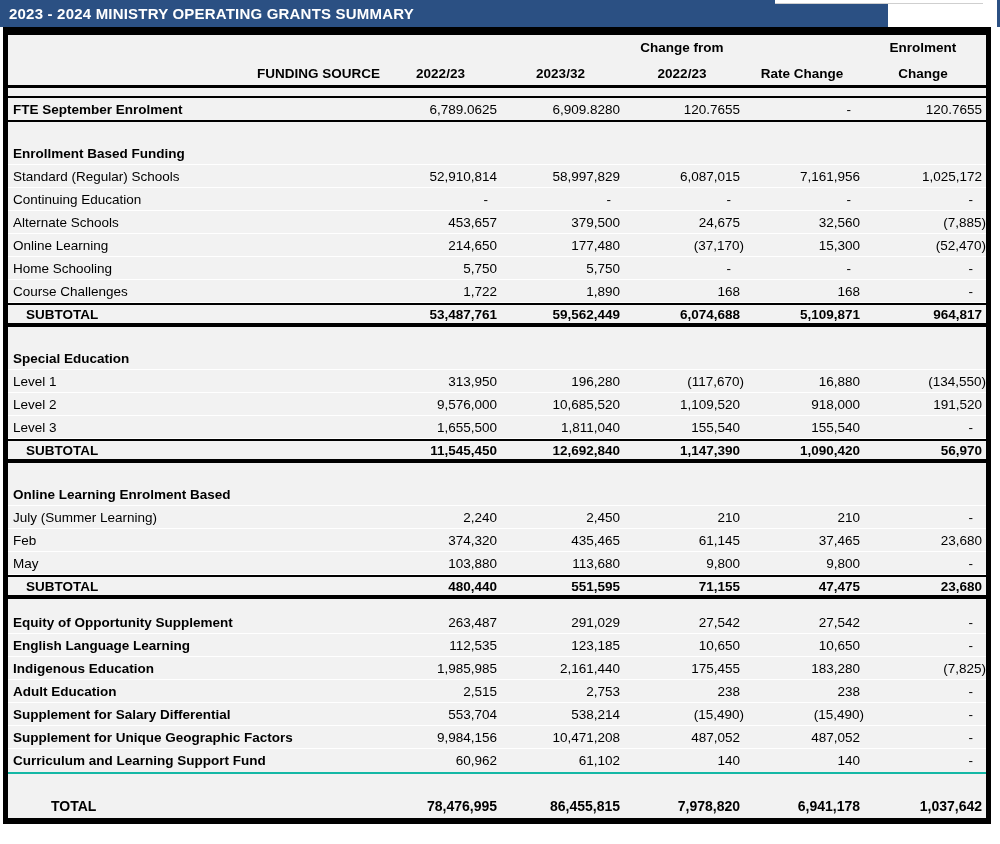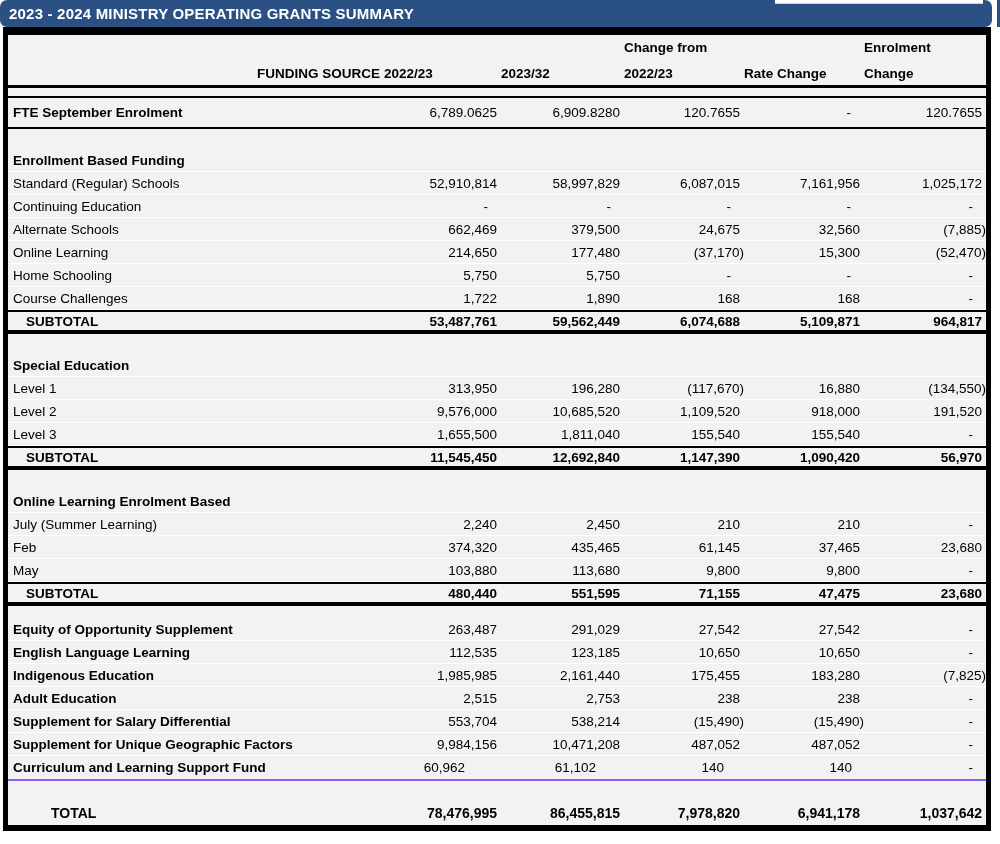--- a/index.html
+++ b/index.html
@@ -1,56 +1,56 @@
 <!DOCTYPE html>
 <html><head>
 <meta charset="utf-8">
 <style>
   * { margin:0; padding:0; box-sizing:border-box; }
   html,body { width:1000px; height:844px; background:#ffffff; overflow:hidden;
               font-family:"Liberation Sans", sans-serif; color:#000; }
   .stage { position:relative; width:1000px; height:844px; background:#fff; }
 
   
-  .title-bar { position:absolute; left:0; top:0; width:992px; height:27px;
-               background:#2b5083;border-radius:7px; }
+  .title-bar { position:absolute; left:0; top:0; width:888px; height:27px;
+               background:#2b5083; }
   .title-bar .title-text { display:block; line-height:27px; padding-left:9px;
                color:#fff; font-weight:700; font-size:15px; letter-spacing:.2px; }
   .edge-strip { position:absolute; right:0; top:0; width:3px; height:27px; background:#2b5083; }
   .float-box { position:absolute; left:775px; top:0; width:208px; height:4px;
                background:#fff; border-bottom:1px solid #cfcfcf; }
 
   
   .grant-table { position:absolute; left:3px; top:27px; width:988px;
                  background:#f2f2f2; border:5px solid #000;
                  border-top-width:8px; border-bottom-width:6px; }
   .hrow, .row { display:grid; grid-template-columns:1fr 117px 123px 120px 120px 122px; }
   .thead { border-bottom:3px solid #000; padding-top:5px; }
   .hrow.line1 { height:21px; }
   .hrow.line2 { height:24px; align-items:end; padding-bottom:3px; }
-  .hcell { font-weight:700; font-size:13.5px; text-align:left; padding-right:4px; line-height:16px; }
+  .hcell { font-weight:700; font-size:13.5px; text-align:center; padding-right:4px; line-height:16px; }
   .hcell.left { text-align:right; padding-left:13px; }
   .spacer-top { height:10px; border-bottom:2px solid #000; }
 
   .row { height:23px; align-items:center; }
   .cell { font-size:13.5px; line-height:15px; white-space:nowrap; }
   .num  { text-align:right; padding-right:4px; font-weight:400; }
   .num.dash { padding-right:13px; }
   .num.neg  { padding-right:0; }
   .label { padding-left:5px; font-weight:400; }
 
-  .row.fte   { height:31px; border-bottom:2px solid #000; }
+  .row.fte   { height:24px; border-bottom:2px solid #000; }
   .row.fte .label { font-weight:700; }
   .row.section { border-bottom:1px solid #fff; }
   .row.section .label { font-weight:700; }
   .row.item { border-bottom:1px solid #fff; }
   .row.item .label { }
   .row.flat, .row.flat-rule { border-bottom:1px solid #fff; }
   .row.flat .label, .row.flat-rule .label { font-weight:700; }
-  .row.flat-rule { border-bottom:2px solid #8b5cf6; height:25px;gap:8px; }
+  .row.flat-rule { border-bottom:2px solid #14b8a6; height:25px; }
   .row.subtotal { height:24px; border-top:2px solid #000; border-bottom:4px solid #000; }
   .row.subtotal .label { padding-left:18px; }
   .row.subtotal .cell { font-weight:700; }
   .row.total { height:24px; }
   .row.total .cell { font-weight:700; font-size:14px;margin-left:38px; }
   .row.gap { height:20px; }
   .row.gap-small { height:12px; }
 </style>
 </head>
 <body>
@@ -115,21 +115,21 @@
         <div class="row item">
           <div class="cell label">Continuing Education</div>
           <div class="cell num dash">-</div>
           <div class="cell num dash">-</div>
           <div class="cell num dash">-</div>
           <div class="cell num dash">-</div>
           <div class="cell num dash">-</div>
         </div>
         <div class="row item">
           <div class="cell label">Alternate Schools</div>
-          <div class="cell num">662,469</div>
+          <div class="cell num">453,657</div>
           <div class="cell num">379,500</div>
           <div class="cell num">24,675</div>
           <div class="cell num">32,560</div>
           <div class="cell num neg">(7,885)</div>
         </div>
         <div class="row item">
           <div class="cell label">Online Learning</div>
           <div class="cell num">214,650</div>
           <div class="cell num">177,480</div>
           <div class="cell num neg">(37,170)</div>

